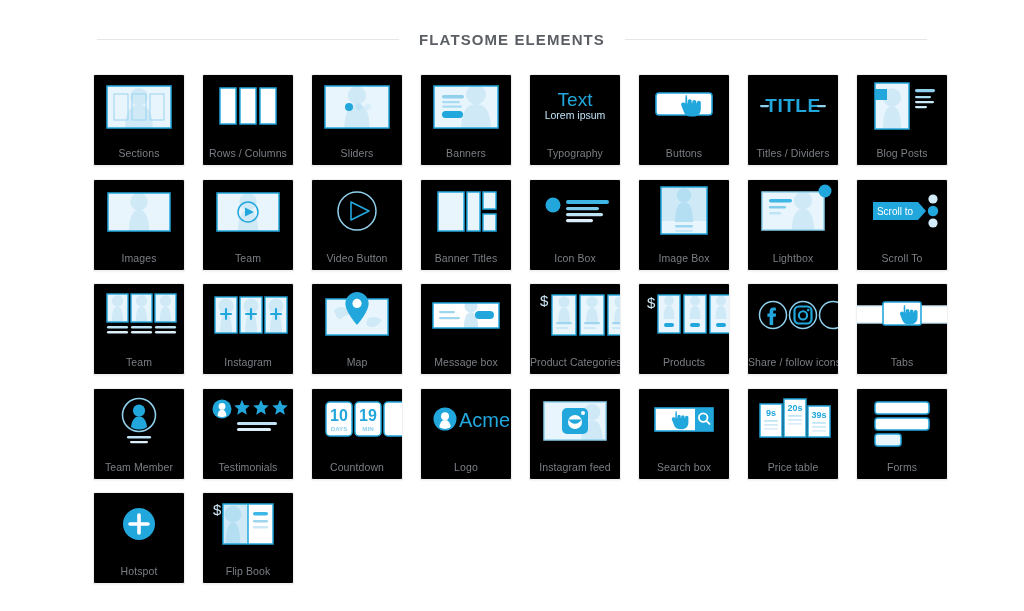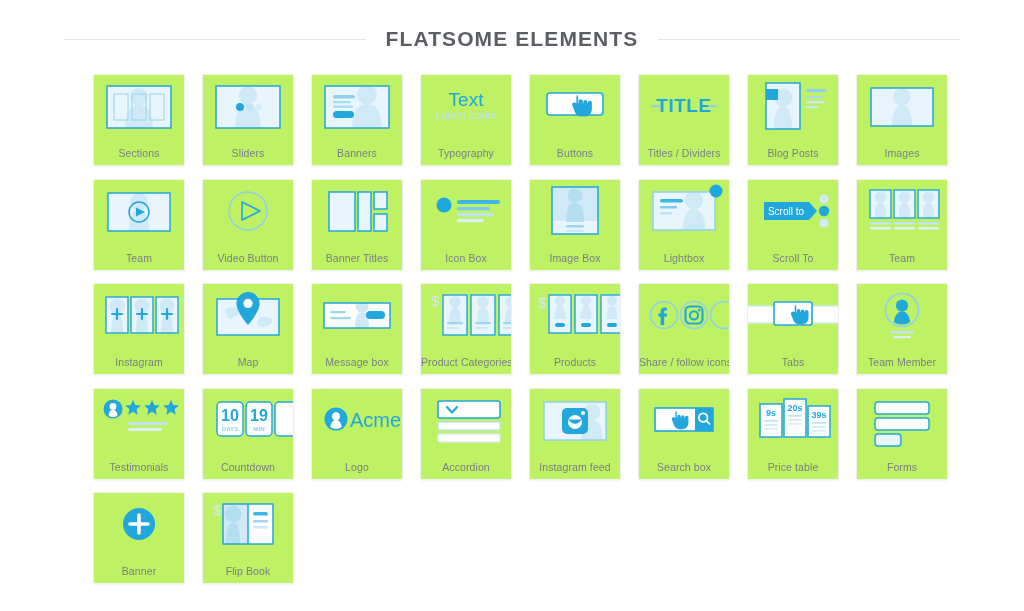--- a/index.html
+++ b/index.html
@@ -13,37 +13,37 @@
 
   
   .header{
     position:absolute;left:0;top:22px;width:1024px;height:34px;
     display:flex;align-items:center;justify-content:center;
   }
   .hrule{flex:0 0 auto;height:1px;background:#e6e6e6;}
   .hrule.left{width:302px;margin-right:0;}
   .hrule.right{width:302px;}
   .htitle{
-    font-size:21px;letter-spacing:1.1px;font-weight:700;
+    font-size:15px;letter-spacing:1.1px;font-weight:700;
     color:#5b5f64;padding:0 20px;white-space:nowrap;
   }
 
   
   .grid{
     position:absolute;left:93px;top:74px;
     width:860px;
     display:grid;
     grid-template-columns:repeat(8, 90px);
     column-gap:19px;
     row-gap:12.5px;
   }
   .tile{
     position:relative;
     width:90px;height:90px;
-    background:#bef264;
+    background:#000000;
     border:1px solid #f0f0f0;
     border-radius:2px;
     box-shadow:0 1px 2px rgba(0,0,0,0.055);
     display:flex;flex-direction:column;align-items:center;
     overflow:visible;
   }
   .art{
     position:relative;
     width:90px;height:62px;
     overflow:visible;
@@ -88,20 +88,30 @@
   <rect x="20" y="19" width="14" height="26" fill="none" stroke="#9fd6ef" stroke-width="1.1"></rect>
   <rect x="38" y="19" width="14" height="26" fill="none" stroke="#9fd6ef" stroke-width="1.1"></rect>
   <rect x="56" y="19" width="14" height="26" fill="none" stroke="#9fd6ef" stroke-width="1.1"></rect>
 </svg>
         </div>
         <div class="label">Sections</div>
       </div>
       <div class="tile clip">
         <div class="art">
           <svg width="90" height="62" viewBox="0 0 90 62" xmlns="http://www.w3.org/2000/svg" overflow="visible">
+  <rect x="17" y="13" width="16" height="36" fill="#ffffff" stroke="#22a7dd" stroke-width="1.5"></rect>
+  <rect x="37" y="13" width="16" height="36" fill="#ffffff" stroke="#22a7dd" stroke-width="1.5"></rect>
+  <rect x="57" y="13" width="16" height="36" fill="#ffffff" stroke="#22a7dd" stroke-width="1.5"></rect>
+</svg>
+        </div>
+        <div class="label">Rows / Columns</div>
+      </div>
+      <div class="tile clip">
+        <div class="art">
+          <svg width="90" height="62" viewBox="0 0 90 62" xmlns="http://www.w3.org/2000/svg" overflow="visible">
   <clipPath id="cl-sli">
               <rect x="13" y="11" width="64" height="42"></rect>
             </clipPath>
   <rect x="13" y="11" width="64" height="42" fill="#e8f5fc"></rect>
   <g clip-path="url(#cl-sli)">
               <circle cx="45" cy="20.4" r="9.120000000000001" fill="#cfe9f7"></circle>
           <path d="M 32.4 54 Q 32.4 29.064 45 29.064 Q 57.6 29.064 57.6 54 Z" fill="#cfe9f7"></path>
             </g>
   <rect x="13" y="11" width="64" height="42" fill="none" stroke="#22a7dd" stroke-width="1.5"></rect>
   <circle cx="37" cy="32" r="4.0" fill="#22a7dd"></circle>
@@ -573,31 +583,20 @@
               <circle cx="24" cy="30" r="10"></circle>
             </clipPath>
   <g clip-path="url(#cl-lg)">
               <circle cx="24" cy="27.3" r="3.99" fill="#ffffff"></circle>
           <path d="M 18 42 Q 18 31.090500000000002 24 31.090500000000002 Q 30 31.090500000000002 30 42 Z" fill="#ffffff"></path>
             </g>
   <text x="38" y="38" font-family="Liberation Sans, sans-serif" font-size="20" fill="#22a7dd">Acme</text>
 </svg>
         </div>
         <div class="label">Logo</div>
-      </div>
-      <div class="tile clip">
-        <div class="art">
-          <svg width="90" height="62" viewBox="0 0 90 62" xmlns="http://www.w3.org/2000/svg" overflow="visible">
-  <rect x="17" y="12" width="62" height="17" rx="2" fill="#ffffff" stroke="#22a7dd" stroke-width="1.6"></rect>
-  <path d="M26 18 L31 23.5 L36 18" fill="none" stroke="#22a7dd" stroke-width="2.2" stroke-linecap="round" stroke-linejoin="round"></path>
-  <rect x="17" y="33" width="62" height="8" rx="2" fill="#ffffff" stroke="#bfe4f6" stroke-width="1.3"></rect>
-  <rect x="17" y="45" width="62" height="8" rx="2" fill="#ffffff" stroke="#d6ecf8" stroke-width="1.3"></rect>
-</svg>
-        </div>
-        <div class="label">Accordion</div>
       </div>
       <div class="tile clip">
         <div class="art">
           <svg width="90" height="62" viewBox="0 0 90 62" xmlns="http://www.w3.org/2000/svg" overflow="visible">
   <clipPath id="cl-ig">
               <rect x="14" y="13" width="62" height="38"></rect>
             </clipPath>
   <rect x="14" y="13" width="62" height="38" fill="#e8f5fc"></rect>
   <g clip-path="url(#cl-ig)">
               <circle cx="62" cy="23.2" r="8.36" fill="#cfe9f7"></circle>
@@ -658,21 +657,21 @@
         </div>
         <div class="label">Forms</div>
       </div>
       <div class="tile clip">
         <div class="art">
           <svg width="90" height="62" viewBox="0 0 90 62" xmlns="http://www.w3.org/2000/svg" overflow="visible">
   <circle cx="45" cy="31" r="16" fill="#22a7dd"></circle>
   <path d="M45 22 v18 M36 31 h18" stroke="#ffffff" stroke-width="3.6" stroke-linecap="round"></path>
 </svg>
         </div>
-        <div class="label">Banner</div>
+        <div class="label">Hotspot</div>
       </div>
       <div class="tile clip">
         <div class="art">
           <svg width="90" height="62" viewBox="0 0 90 62" xmlns="http://www.w3.org/2000/svg" overflow="visible">
   <text x="10" y="22" font-family="Liberation Sans, sans-serif" font-size="15" fill="#cfe9f7" font-weight="400">$</text>
   <clipPath id="cl-fb">
               <rect x="20" y="11" width="25" height="40"></rect>
             </clipPath>
   <rect x="20" y="11" width="25" height="40" fill="#cfe9f7"></rect>
   <g clip-path="url(#cl-fb)">

